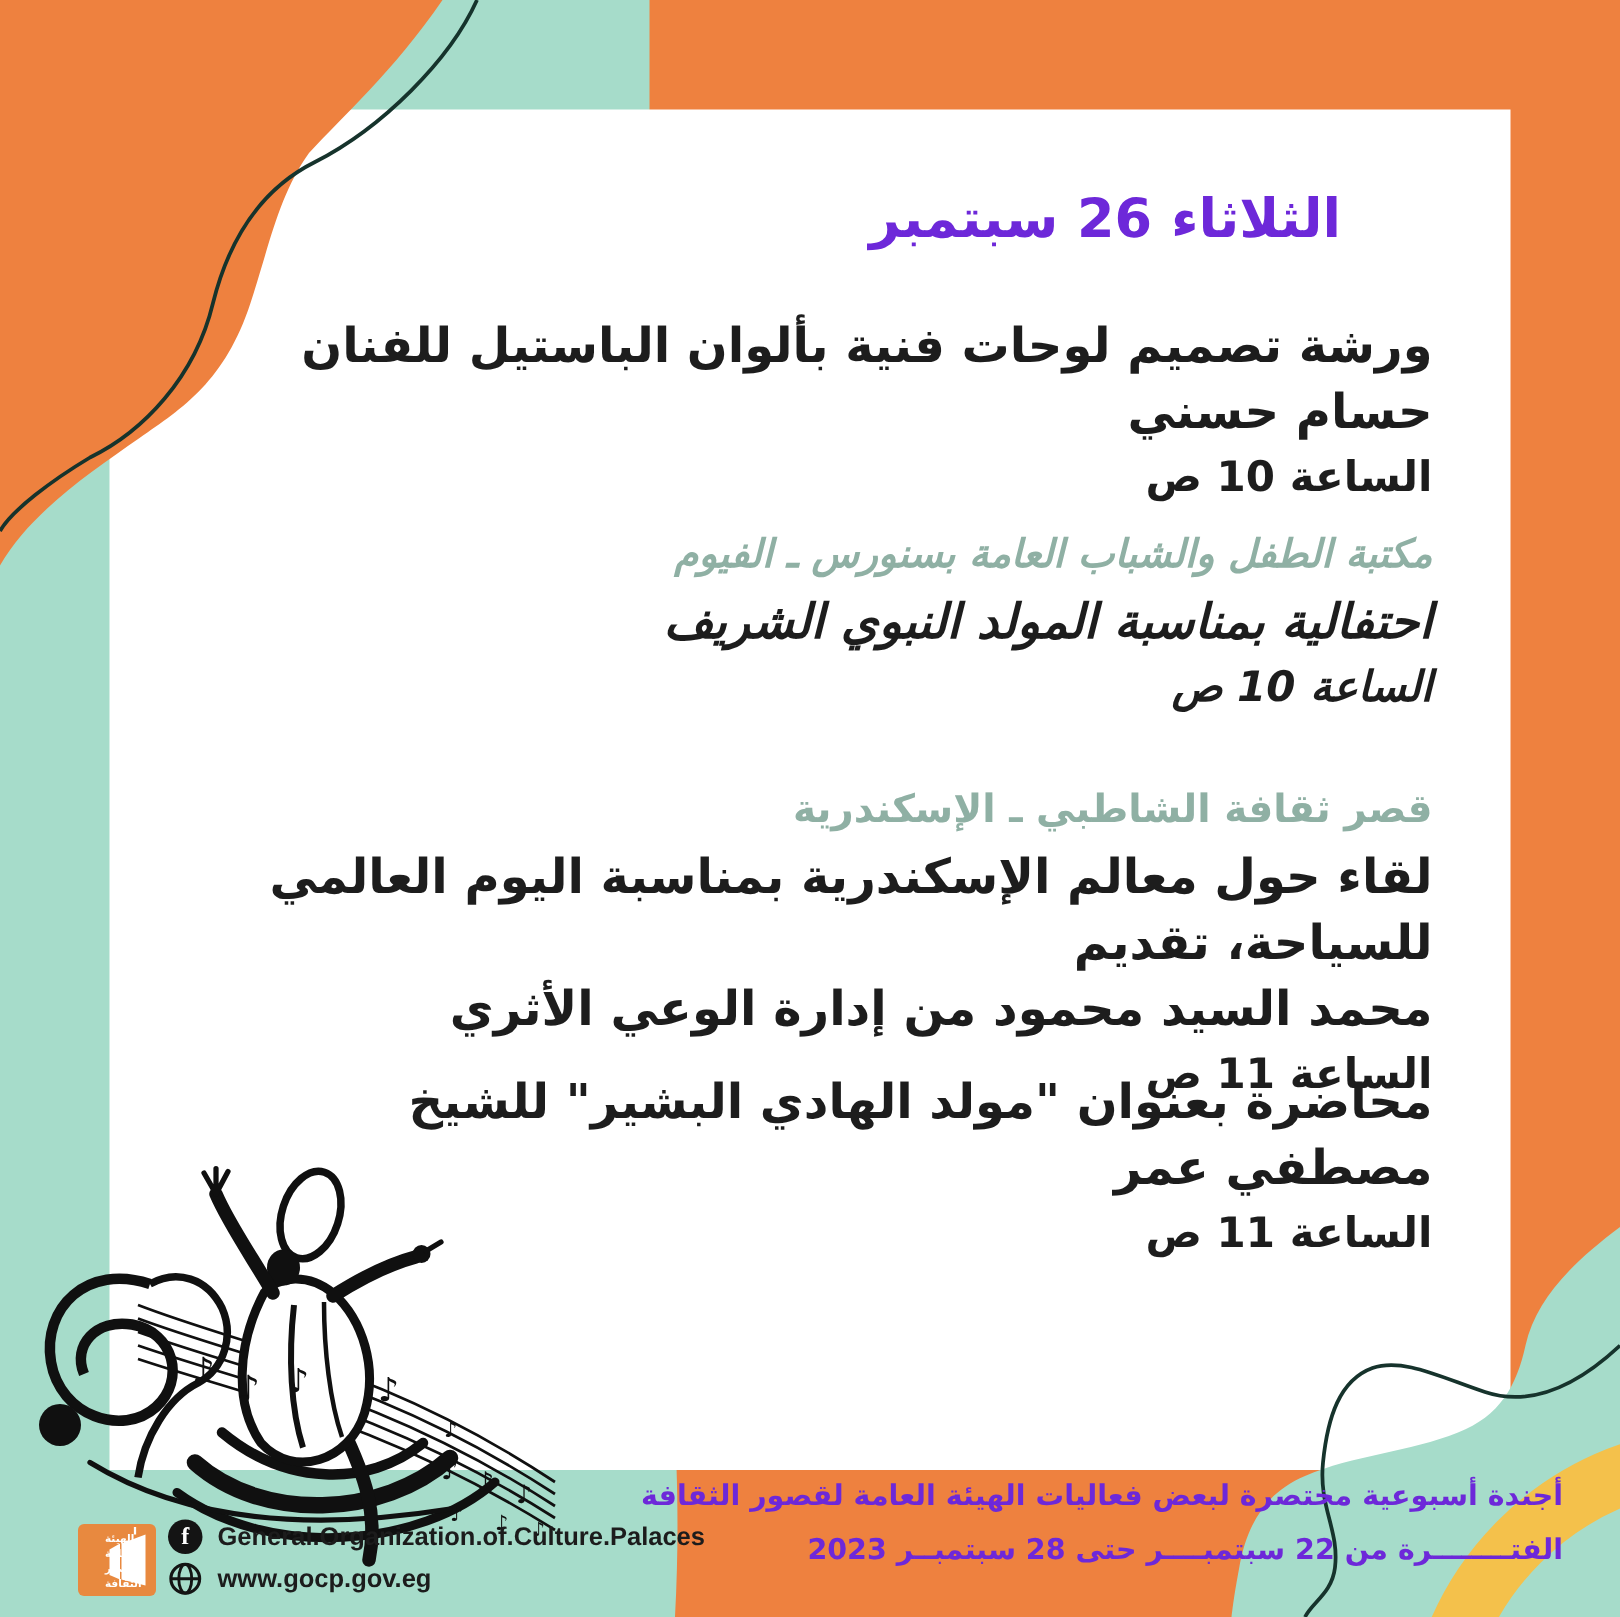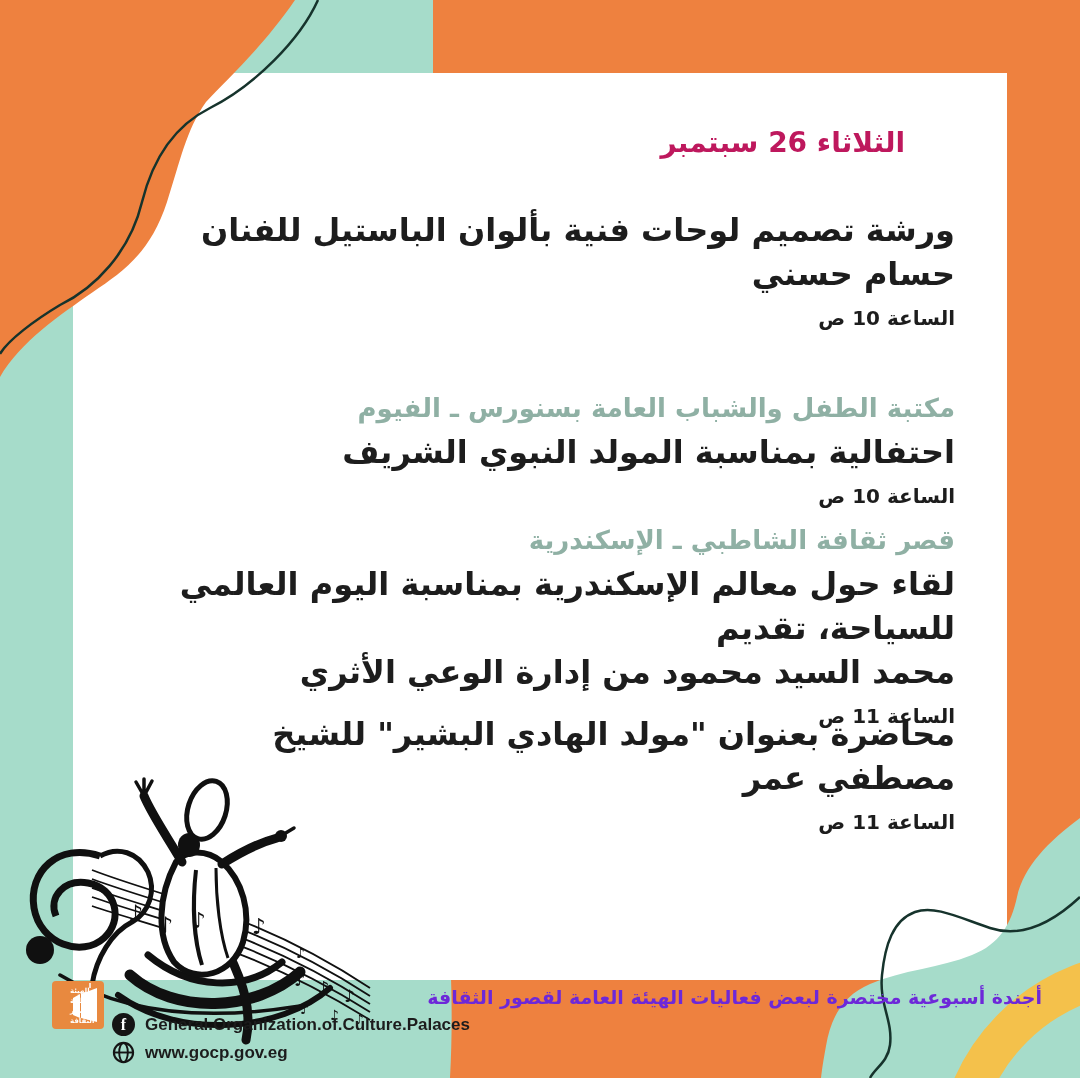--- a/index.html
+++ b/index.html
@@ -3,33 +3,33 @@
 <meta charset="utf-8">
 <style>
   html,body{margin:0;padding:0;background:#e9e9e9;}
   .canvas{
     position:relative;width:1080px;height:1078px;overflow:hidden;
     font-family:"DejaVu Sans",sans-serif;background:#a6dcca;
   }
   .bg-svg{position:absolute;inset:0;z-index:0;}
   .overlay{position:absolute;z-index:2;}
   .ar{direction:rtl;text-align:right;font-weight:bold;}
-  .day-title{top:126px;right:175px;font-size:28px;color:#be185d;letter-spacing:0;}
+  .day-title{top:126px;right:186px;font-size:36px;color:#6d28d9;letter-spacing:0;}
   .event{right:125px;width:800px;}
   .event .venue{font-size:26px;line-height:44px;color:#8fb0a4;}
   .event .desc{font-size:32px;line-height:44px;color:#1d1d1d;white-space:pre-line;}
-  .event .time{font-size:20px;line-height:44px;color:#1d1d1d;}
-  .ev1{top:208px;} .ev2{top:386px;} .ev3{top:518px;} .ev4{top:712px;}
+  .event .time{font-size:28px;line-height:44px;color:#1d1d1d;}
+  .ev1{top:208px;} .ev2{top:348px;font-style:italic;} .ev3{top:518px;} .ev4{top:712px;}
   .social-row{left:112px;display:flex;align-items:center;gap:10px;color:#1c1c1c;
     font-family:"Liberation Sans","DejaVu Sans",sans-serif;font-weight:600;font-size:17px;}
   .fb-row{top:1013px;} .web-row{top:1041px;}
   .fb-badge{width:23px;height:23px;border-radius:50%;background:#141414;color:#fff;
     display:flex;align-items:center;justify-content:center;font-weight:bold;font-size:16px;
     font-family:"Liberation Serif",serif;}
-  .logo{left:52px;top:981px;width:52px;height:60px;}
+  .logo{left:52px;top:1016px;width:52px;height:60px;}
   .agenda{right:38px;top:979px;font-size:19px;line-height:36px;color:#6d28d9;}
   .note-txt{font-family:"DejaVu Sans",sans-serif;}
 </style>
 </head>
 <body>
 
 <div class="canvas">
 
   <svg class="bg-svg" viewBox="0 0 1080 1078" width="1080" height="1078">
 
@@ -164,15 +164,16 @@
     <svg width="23" height="23" viewBox="0 0 24 24">
       <circle cx="12" cy="12" r="10" fill="none" stroke="#141414" stroke-width="2.2"></circle>
       <ellipse cx="12" cy="12" rx="4.5" ry="10" fill="none" stroke="#141414" stroke-width="2"></ellipse>
       <line x1="2" y1="12" x2="22" y2="12" stroke="#141414" stroke-width="2"></line>
     </svg>
     <span>www.gocp.gov.eg</span>
   </div>
 
   <div class="overlay ar agenda">
     <div>أجندة أسبوعية مختصرة لبعض فعاليات الهيئة العامة لقصور الثقافة</div>
+    <div>الفتــــــــرة من 22 سبتمبــــر حتى 28 سبتمبــر 2023</div>
   </div>
 
 </div>
 
 </body></html>

